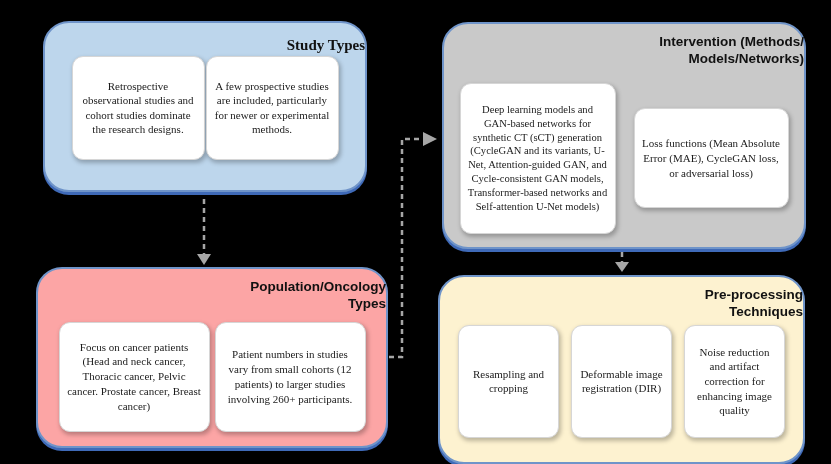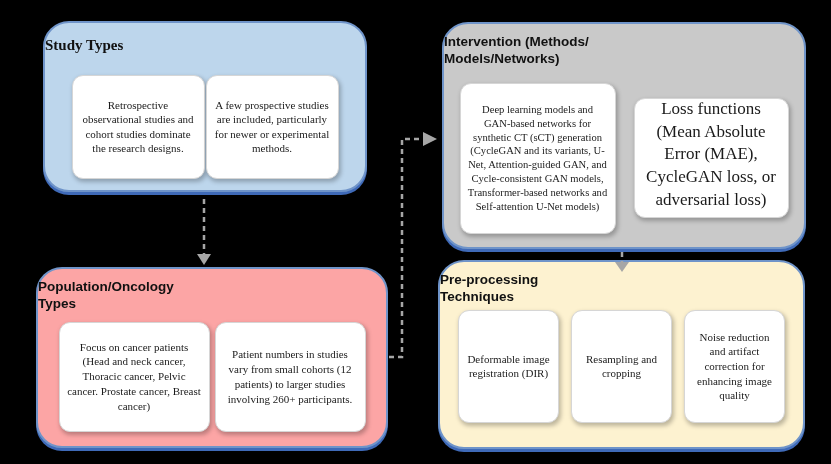--- a/index.html
+++ b/index.html
@@ -11,21 +11,21 @@
     font-family:"Liberation Serif", serif;
   }
   .big-box{
     position:absolute;
     border-radius:26px;
     border:2px solid #6f94c9;
     box-shadow:0 3px 0 #3f6ab8;
     box-sizing:border-box;
   }
   .box-title{
-    text-align:left;
+    text-align:right;
     font-weight:bold;
     color:#111;
     line-height:1.25;
   }
   .title-serif{font-family:"Liberation Serif", serif;font-size:15px;padding-top:13px;}
   .title-sans{font-family:"Liberation Sans", sans-serif;font-size:13.5px;padding-top:10px;}
   .cards-row{
     display:flex;
     justify-content:center;
     align-items:center;
@@ -40,36 +40,36 @@
     justify-content:center;
     text-align:center;
     box-sizing:border-box;
     color:#1b1b1b;
     padding:5px 7px;
   }
   .card span{display:block;}
 
   
   .box-study{left:43px;top:21px;width:324px;height:171px;}
-  .box-study .cards-row{margin-top:20px;gap:1px;font-family:Liberation Serif, serif;}
+  .box-study .cards-row{margin-top:1px;gap:1px;font-family:Liberation Serif, serif;}
   .box-study .card{width:133px;height:104px;font-size:11px;line-height:1.32;}
 
   
   .box-intervention{left:442px;top:22px;width:364px;height:227px;}
   .box-intervention .cards-row{margin-top:15px;gap:18px;}
   .card-deep{width:156px;height:151px;font-size:10.6px;line-height:1.3;justify-content:center;}
-  .card-loss{width:155px;height:120px;font-size:17px;line-height:1.35;align-items:flex-end;}
+  .card-loss{width:155px;height:100px;font-size:11px;line-height:1.35;}
 
   
   .box-population{left:36px;top:267px;width:352px;height:181px;}
   .box-population .cards-row{margin-top:9px;gap:5px;}
   .box-population .card{width:151px;height:110px;font-size:11px;line-height:1.35;}
 
   
-  .box-preprocessing{left:438px;top:260px;width:367px;height:189px;}
+  .box-preprocessing{left:438px;top:275px;width:367px;height:189px;}
   .box-preprocessing .cards-row{margin-top:4px;gap:12px;}
   .box-preprocessing .card{width:101px;height:113px;font-size:11px;line-height:1.32;}
 
   .arrows-layer{
     position:absolute;left:0;top:0;width:831px;height:464px;
     pointer-events:none;
   }
 </style>
 </head>
 <body>
@@ -120,24 +120,24 @@
     </div>
   </div>
 
   <div class="big-box box-preprocessing" style="background: rgb(253, 242, 208);">
     <div class="box-title title-sans">
       <div>Pre-processing</div>
       <div>Techniques</div>
     </div>
     <div class="cards-row">
       <div class="card">
-        <span>Deformable image registration (DIR)</span>
+        <span>Resampling and cropping</span>
       </div>
       <div class="card">
-        <span>Resampling and cropping</span>
+        <span>Deformable image registration (DIR)</span>
       </div>
       <div class="card">
         <span>Noise reduction and artifact correction for enhancing image quality</span>
       </div>
     </div>
   </div>
 
   <svg class="arrows-layer" width="831" height="464" viewBox="0 0 831 464">
 
     <g>

